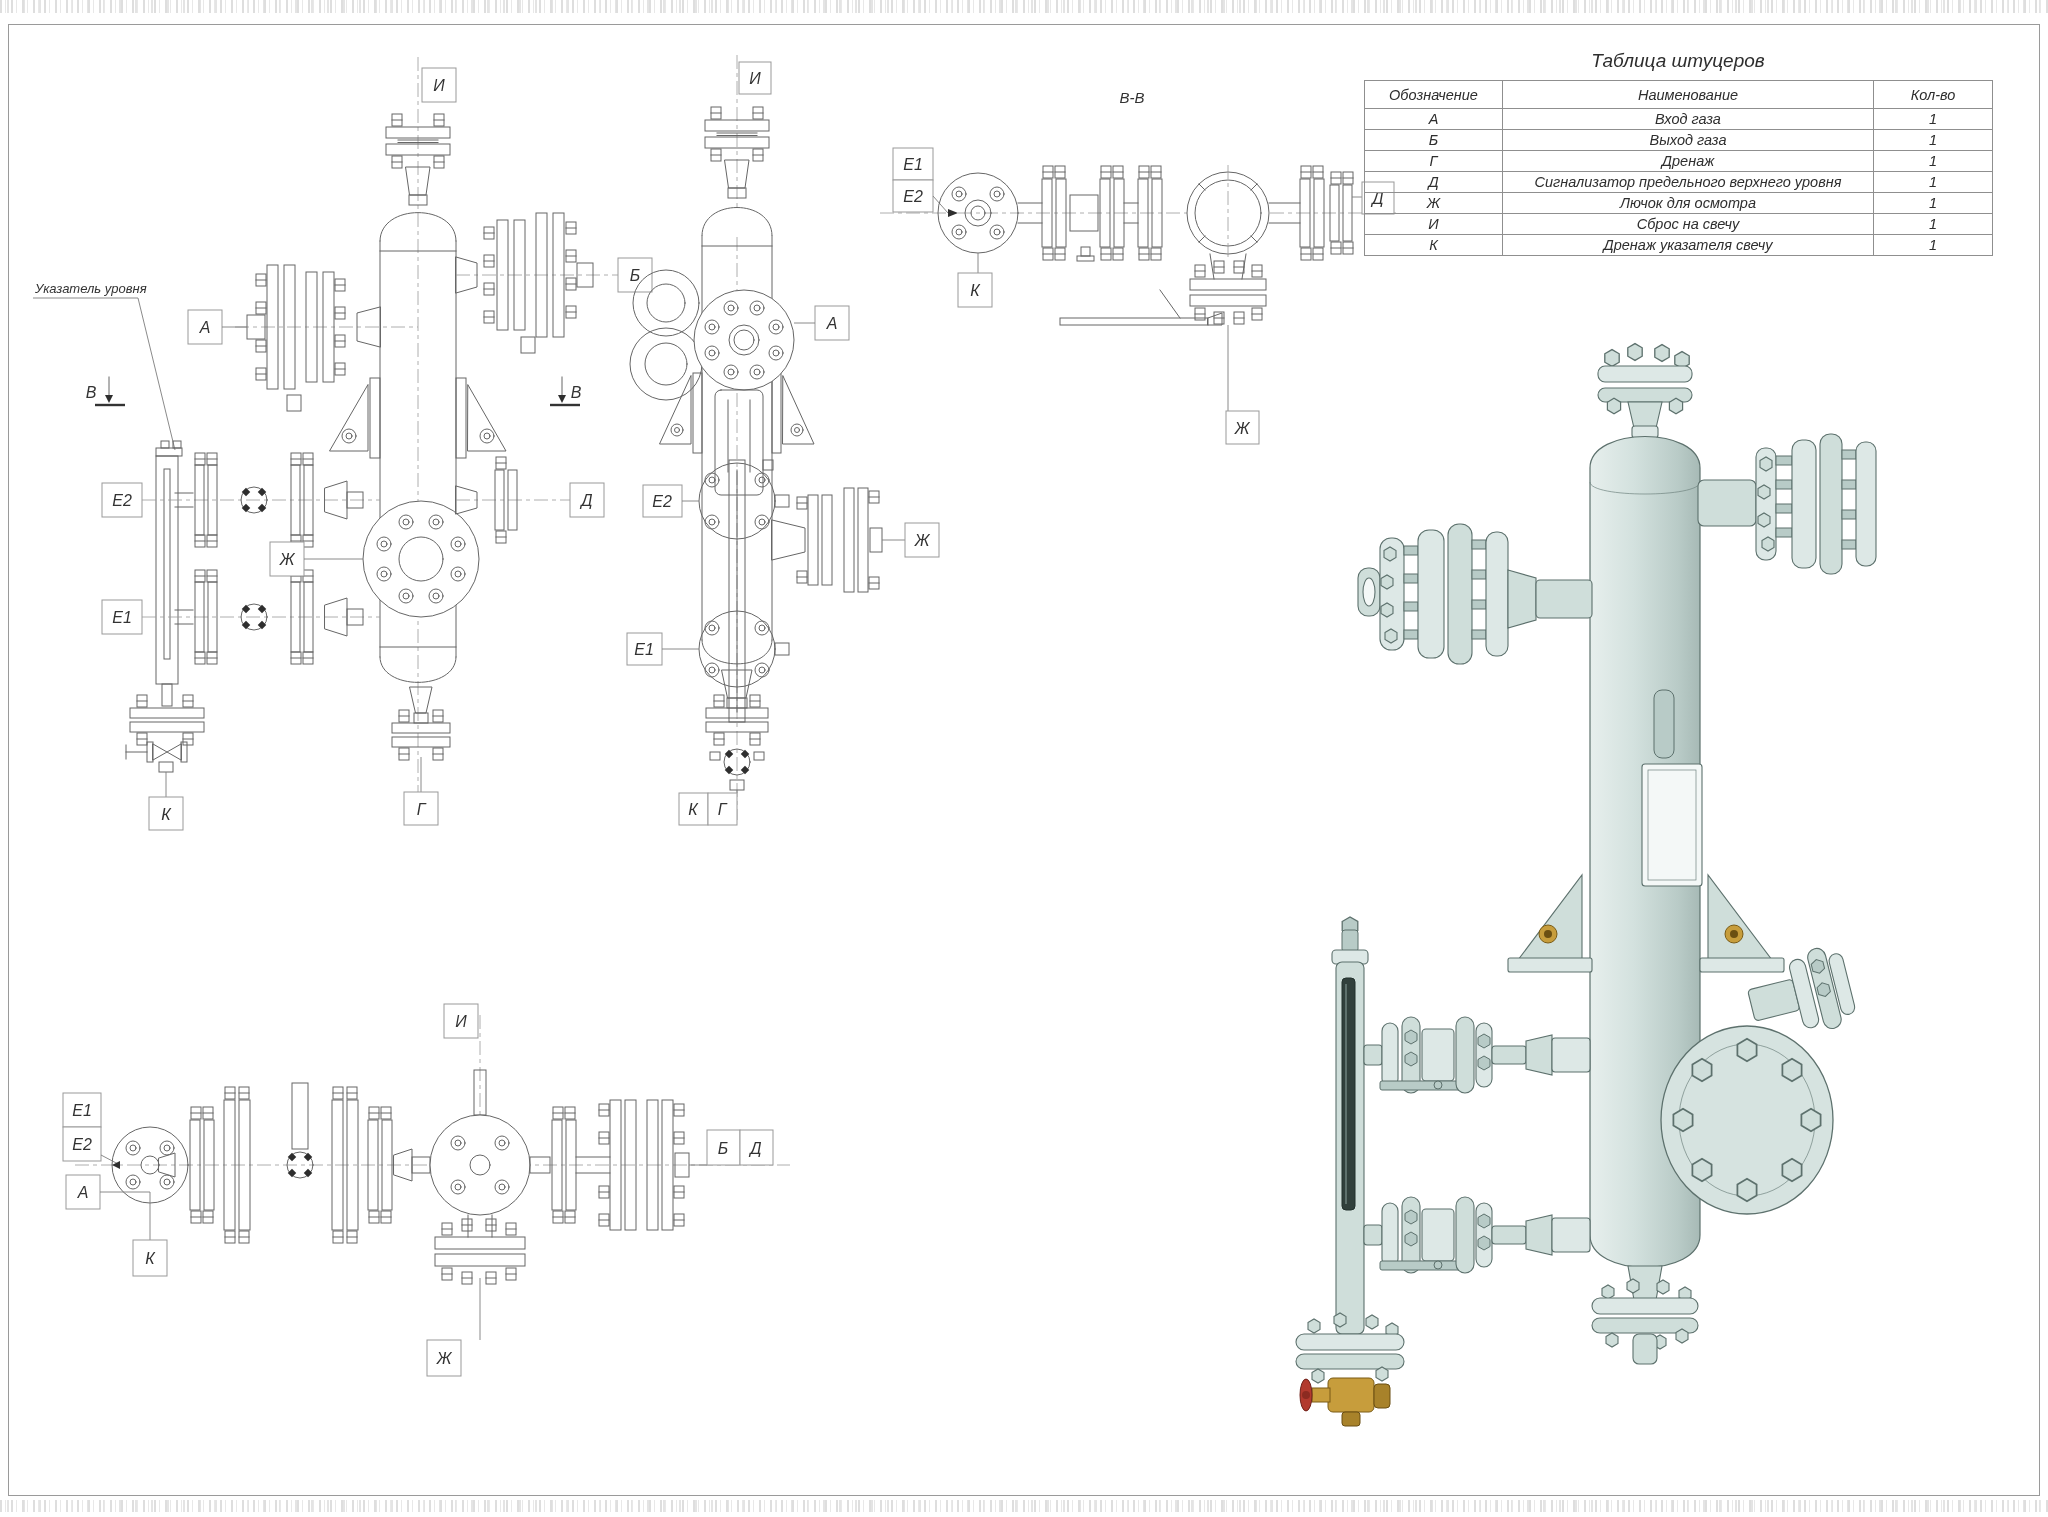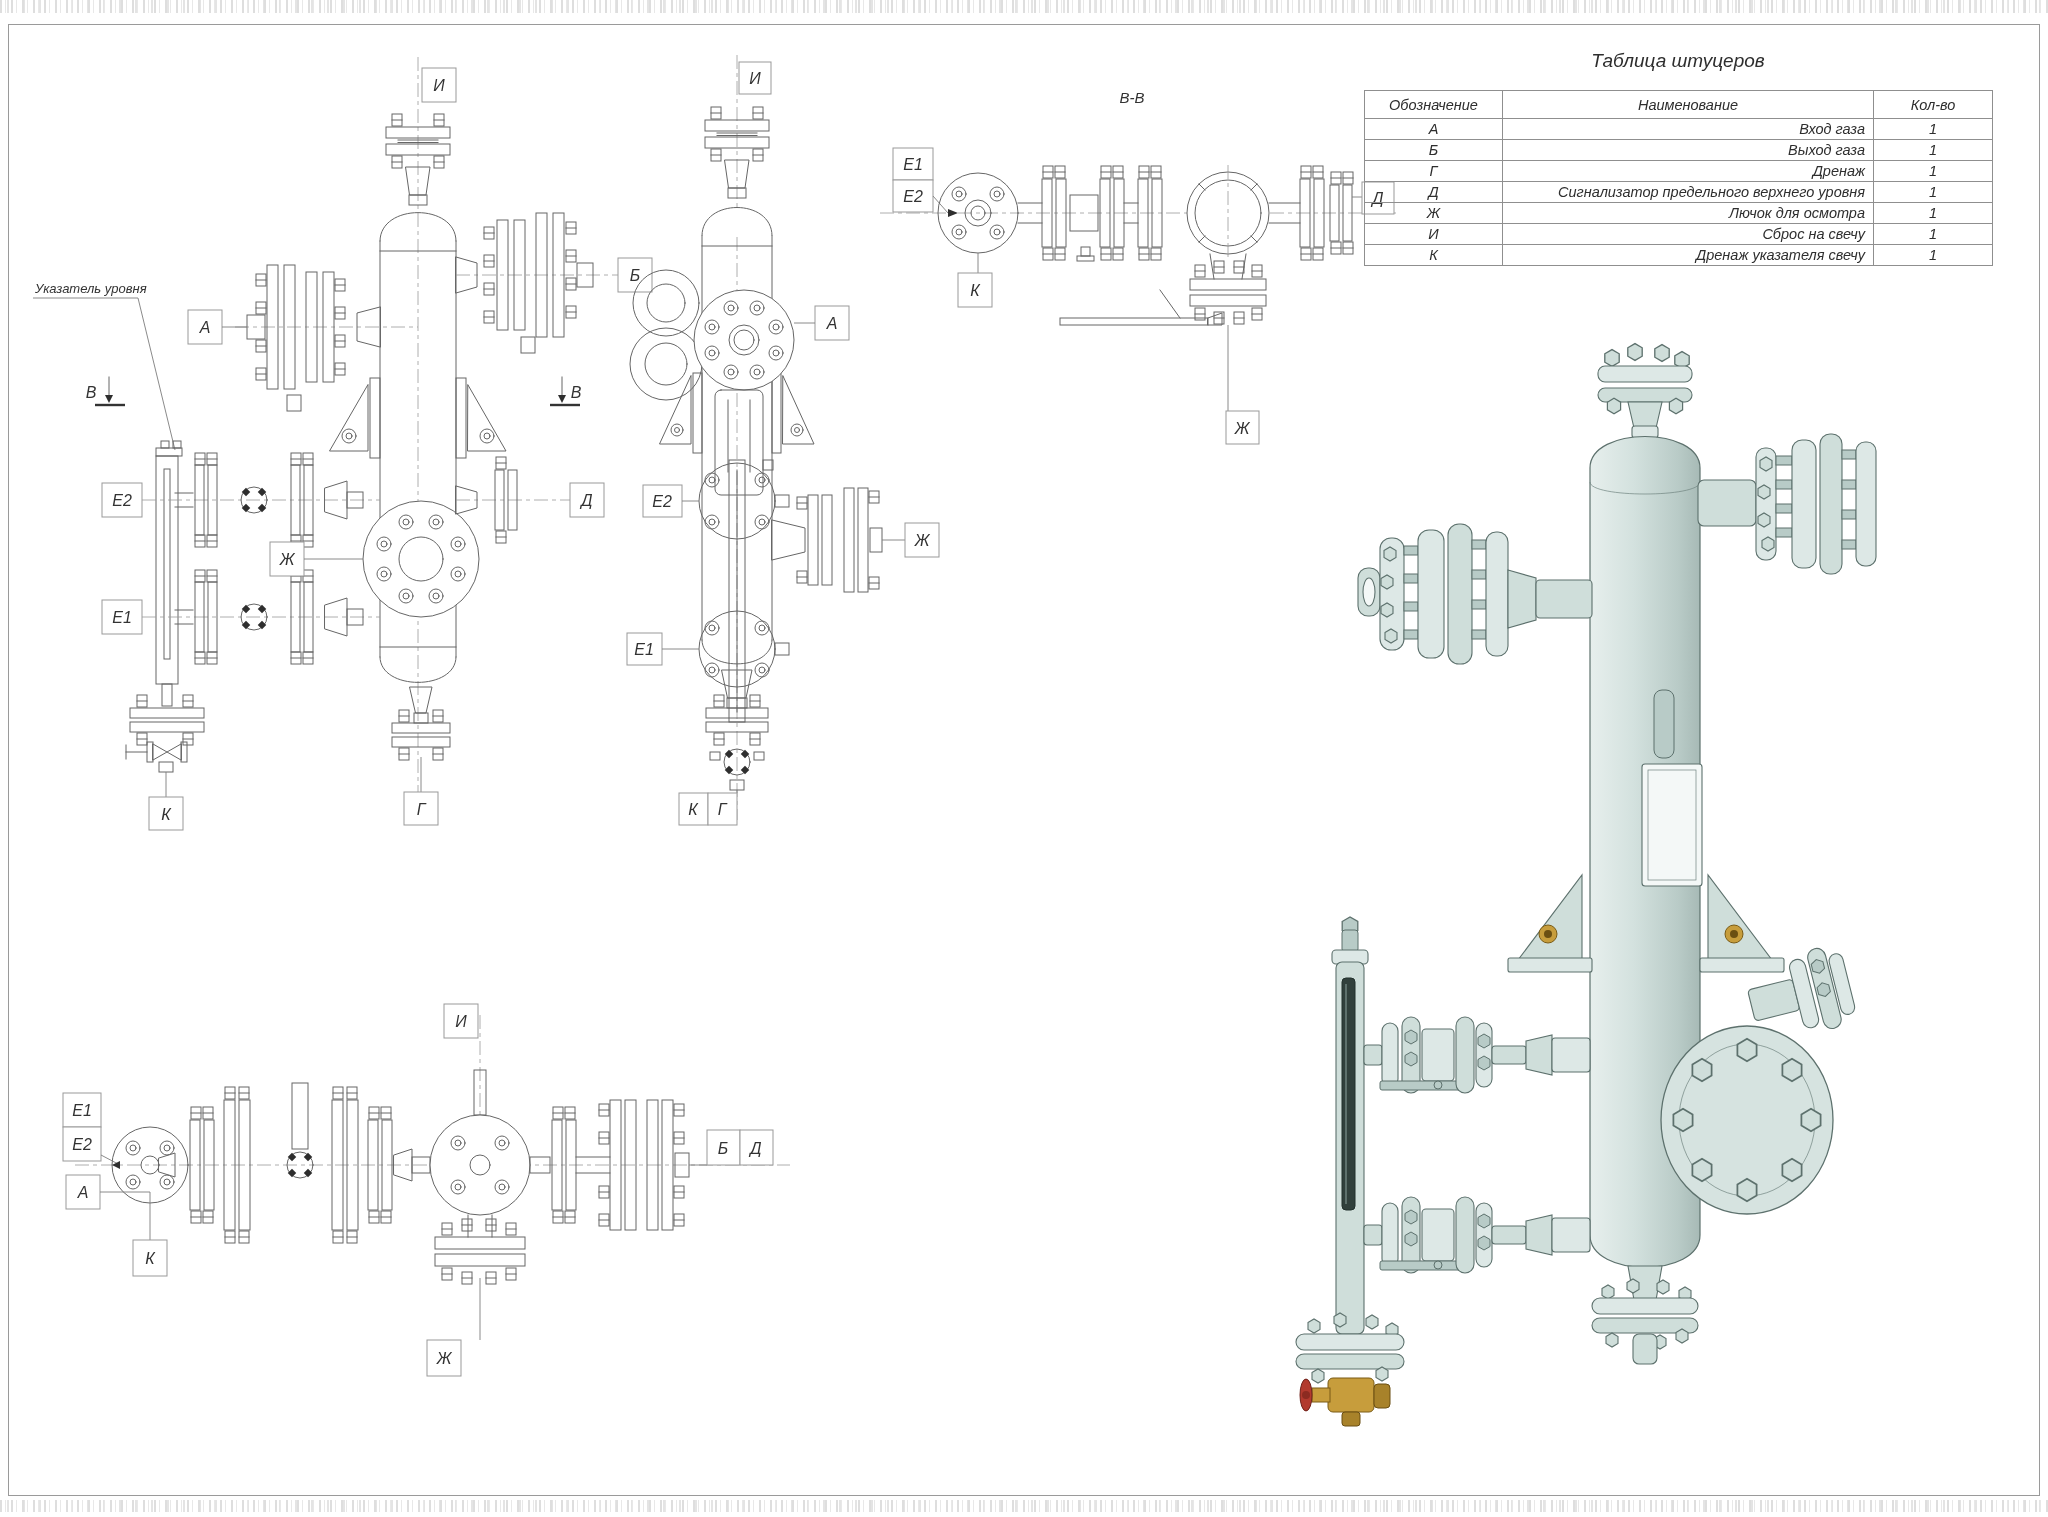--- a/index.html
+++ b/index.html
@@ -31,27 +31,27 @@
   .mw{fill:#f4f8f7;stroke:#5d716d;stroke-width:1.1;}
   .thin{stroke:#70847f;stroke-width:.7;fill:none;}
   .brass{fill:#c79d3c;stroke:#7a5b15;stroke-width:1;}
   .brassd{fill:#a8822a;stroke:#6b4f12;stroke-width:1;}
   .red{fill:#b23a2e;stroke:#6e2019;stroke-width:1;}
   .darkglass{fill:#31403c;stroke:#22302c;stroke-width:1;}
   
   #nozzle-table-wrap{position:absolute;left:1364px;top:46px;width:628px;}
   #nozzle-table-title{font:italic 19px "Liberation Sans",sans-serif;color:#2e2e2e;
      text-align:center;height:34px;line-height:30px;}
-  table.nz{border-collapse:collapse;width:628px;table-layout:fixed;margin-top:10px;}
+  table.nz{border-collapse:collapse;width:628px;table-layout:fixed;}
   table.nz th,table.nz td{border:1px solid #8f8f8f;color:#2e2e2e;
      font:italic 14.5px "Liberation Sans",sans-serif;padding:0 8px;overflow:hidden;white-space:nowrap;}
   table.nz th{height:27px;font-size:14.5px;text-align:center;}
   table.nz td{height:20px;}
   td.c-des,td.c-qty{text-align:center;}
-  td.c-nam{text-align:right;}
+  td.c-nam{text-align:center;}
 </style>
 </head>
 <body>
 
 <div class="noise" style="top:0;"></div>
 <div class="noise" style="top:1500px;height:12px;"></div>
 
 <div id="sheet"></div>
 
 <svg width="0" height="0" style="position:absolute">

